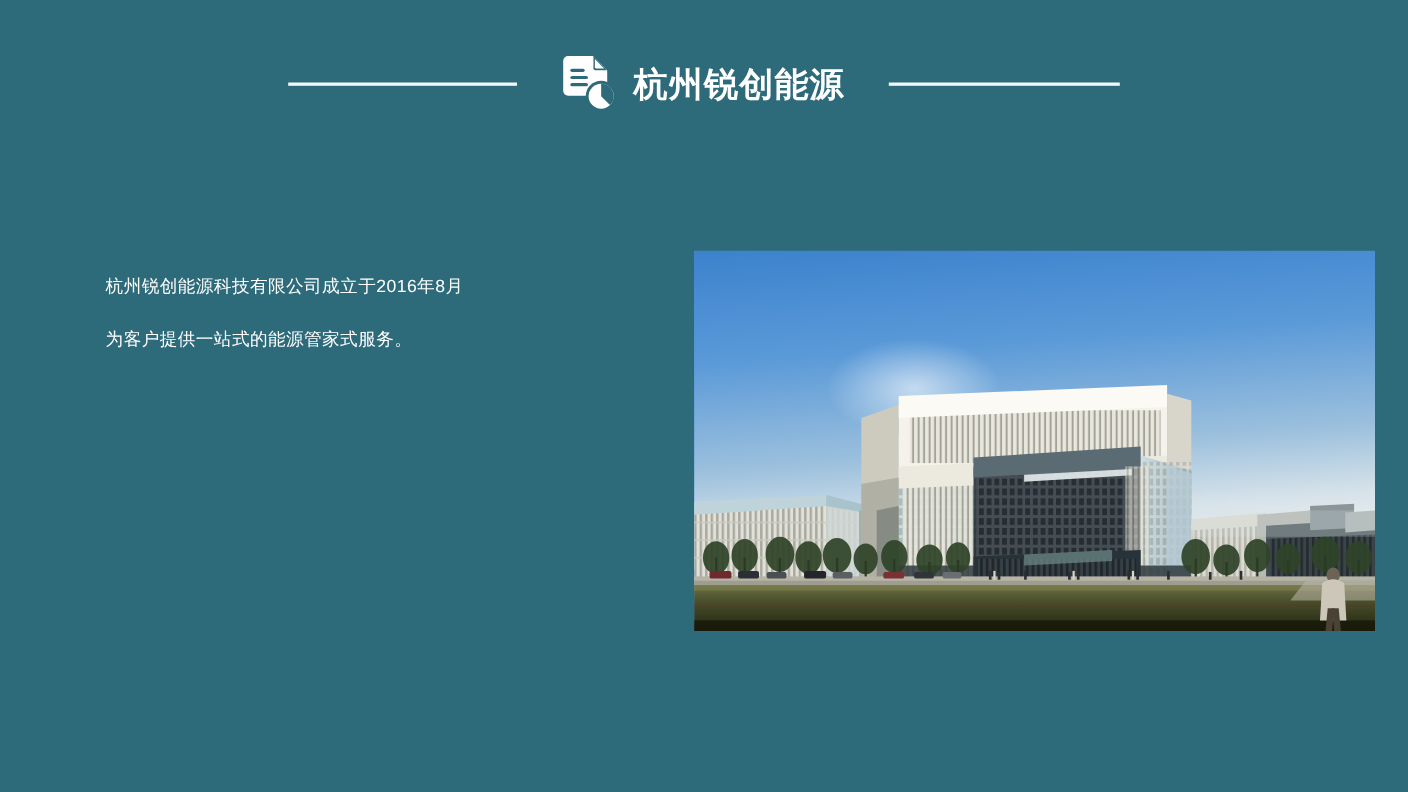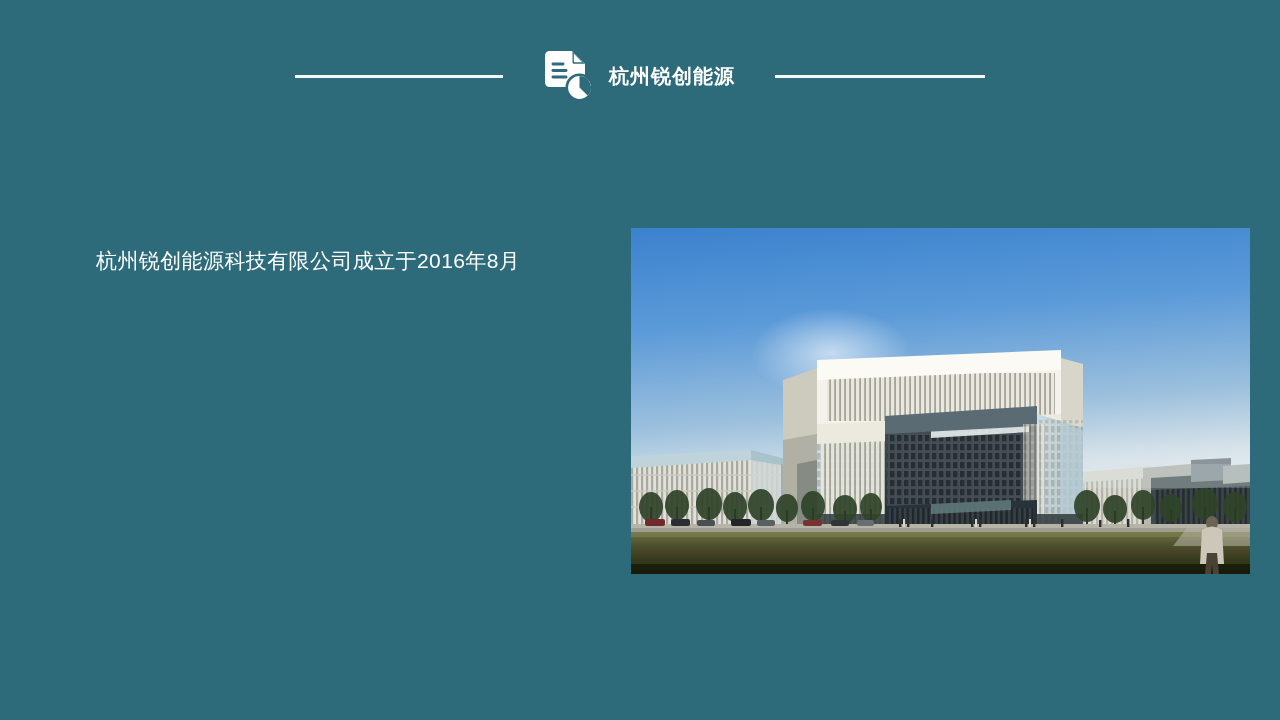--- a/index.html
+++ b/index.html
@@ -43,37 +43,37 @@
     flex: 0 0 auto;
   }
   .brand-icon {
     width: 52px;
     height: 52px;
     display: block;
     flex: 0 0 auto;
   }
   .brand-title {
     color: #ffffff;
-    font-size: 20px;
+    font-size: 31px;
     font-weight: bold;
     letter-spacing: 1px;
     white-space: nowrap;
     line-height: 1;
   }
 
   
   .copy {
     position: absolute;
     left: 96px;
     top: 236px;
     width: 500px;
   }
   .copy-line {
     color: #ffffff;
-    font-size: 21px;
+    font-size: 16px;
     line-height: 49px;
     white-space: nowrap;
     letter-spacing: .4px;
   }
 
   
   .picture {
     position: absolute;
     left: 631px;
     top: 228px;
@@ -112,20 +112,21 @@
         </svg>
       </span>
       <span class="brand-title">杭州锐创能源</span>
     </div>
 
     <div class="rule rule-right"></div>
   </div>
 
   <div class="copy">
     <div class="copy-line">杭州锐创能源科技有限公司成立于2016年8月</div>
+    <div class="copy-line">为客户提供一站式的能源管家式服务。</div>
   </div>
 
   <div class="picture">
     <svg class="pic-svg" viewBox="0 0 619 346" preserveAspectRatio="none" aria-hidden="true">
       <defs>
         <linearGradient id="sky" x1="0" y1="0" x2="0.15" y2="1">
           <stop offset="0" stop-color="#3b82cd"></stop>
           <stop offset="0.35" stop-color="#5b9ad8"></stop>
           <stop offset="0.68" stop-color="#9cc0dd"></stop>
           <stop offset="0.88" stop-color="#d6e2e9"></stop>

